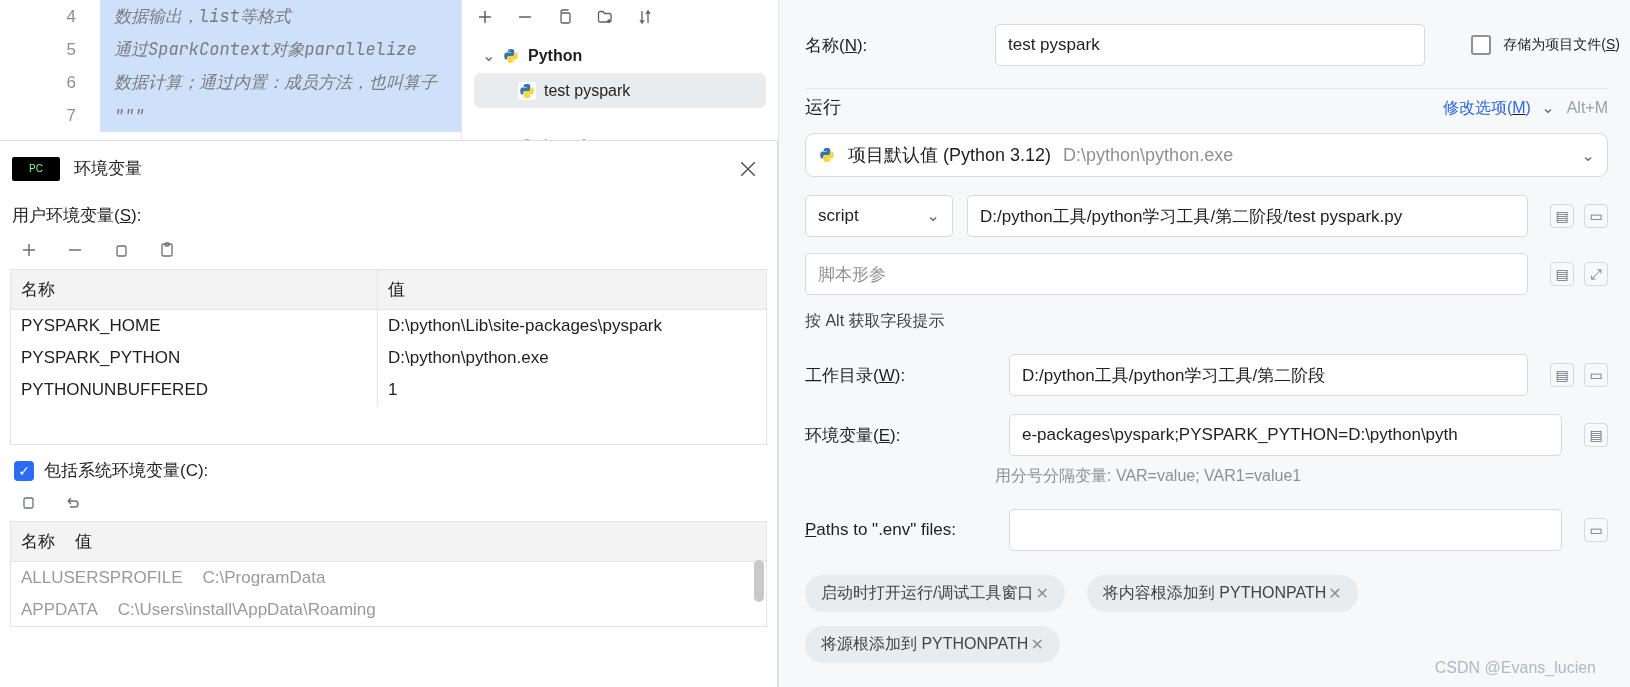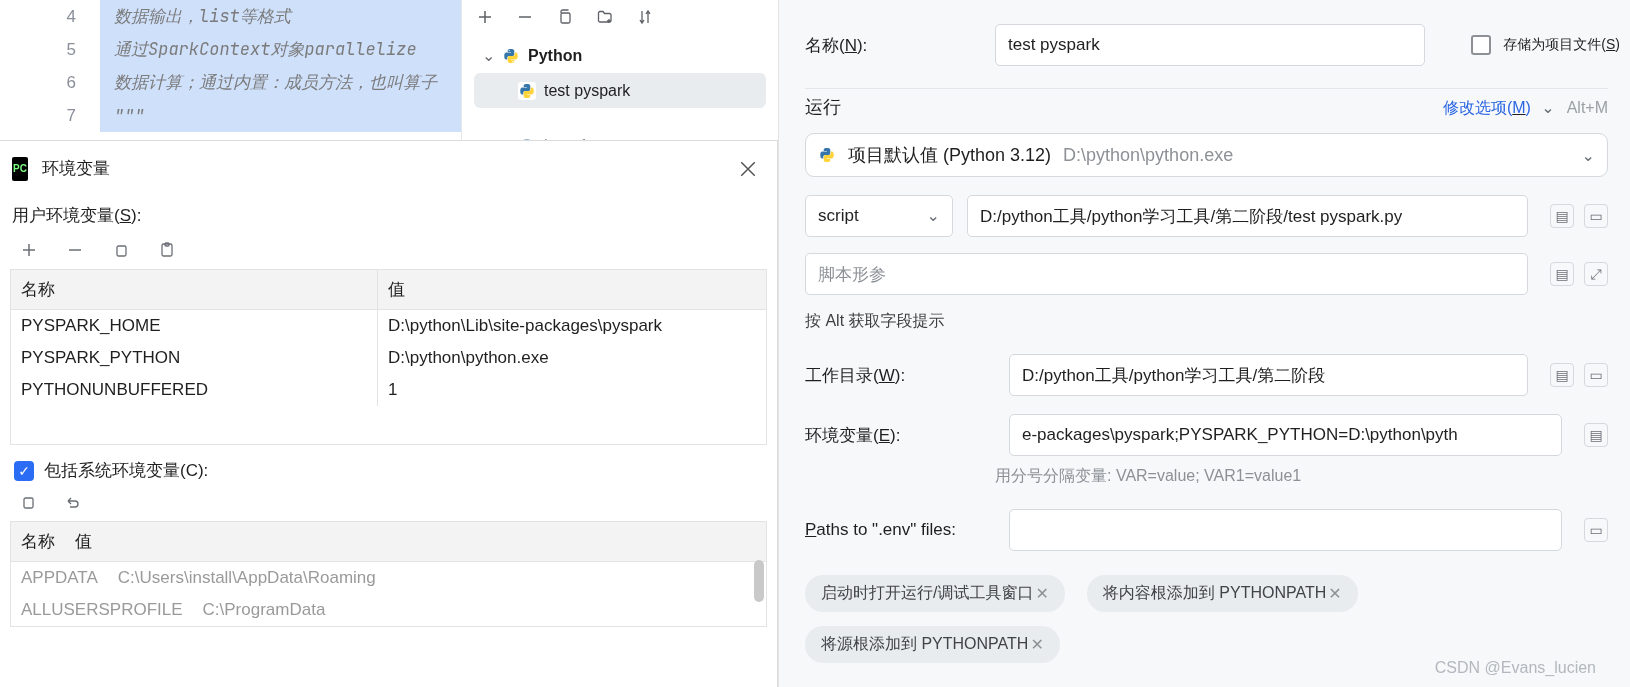--- a/index.html
+++ b/index.html
@@ -104,24 +104,24 @@
     background:#fff;
     border-top:1px solid #dcdcdc;
     border-right:1px solid #dcdcdc;
   }
   .dlg-title {
     display:flex; align-items:center; justify-content:space-between;
     height:55px; padding: 0 20px 0 12px;
   }
   .dlg-title .left { display:flex; align-items:center; gap:14px; font-size:17px; }
   .pc-badge {
-    width:16px; height:24px;
+    width:48px; height:24px;
     background:#000;
     color:#7cfc7c;
-    font-weight:700;
+    font-weight:400;
     font-size:10px;
     display:flex; align-items:center; justify-content:center;
     border-radius:2px;
   }
   .close-x { width:18px; height:18px; cursor:pointer; }
   .dlg-section-label { padding:8px 12px 10px; font-size:17px; }
   .small-toolbar {
     display:flex; align-items:center; gap:28px;
     padding: 4px 20px 10px;
     color:#6b6f76;
@@ -395,26 +395,26 @@
     <span class="ico"><svg viewBox="0 0 16 16" width="16" height="16" fill="none" stroke="#6b6f76" stroke-width="1.4">
           <path d="M4 7H11a3 3 0 010 6H6M4 7l3-3M4 7l3 3"></path>
         </svg></span>
   </div>
   <div class="env-sys">
     <div class="hdr">
       <div class="col-n">名称</div>
       <div class="col-v">值</div>
     </div>
     <div class="row">
+      <div class="col-n">ALLUSERSPROFILE</div>
+      <div class="col-v">C:\ProgramData</div>
+    </div>
+    <div class="row">
       <div class="col-n">APPDATA</div>
       <div class="col-v">C:\Users\install\AppData\Roaming</div>
-    </div>
-    <div class="row">
-      <div class="col-n">ALLUSERSPROFILE</div>
-      <div class="col-v">C:\ProgramData</div>
     </div>
     <div class="scroll"></div>
   </div>
 </div>
 
 <div class="right-panel">
 
   <div class="form-row">
     <div class="form-label"><span>名称(<span class="underline">N</span>):</span></div>
     <div class="txt" style="max-width:430px;">

